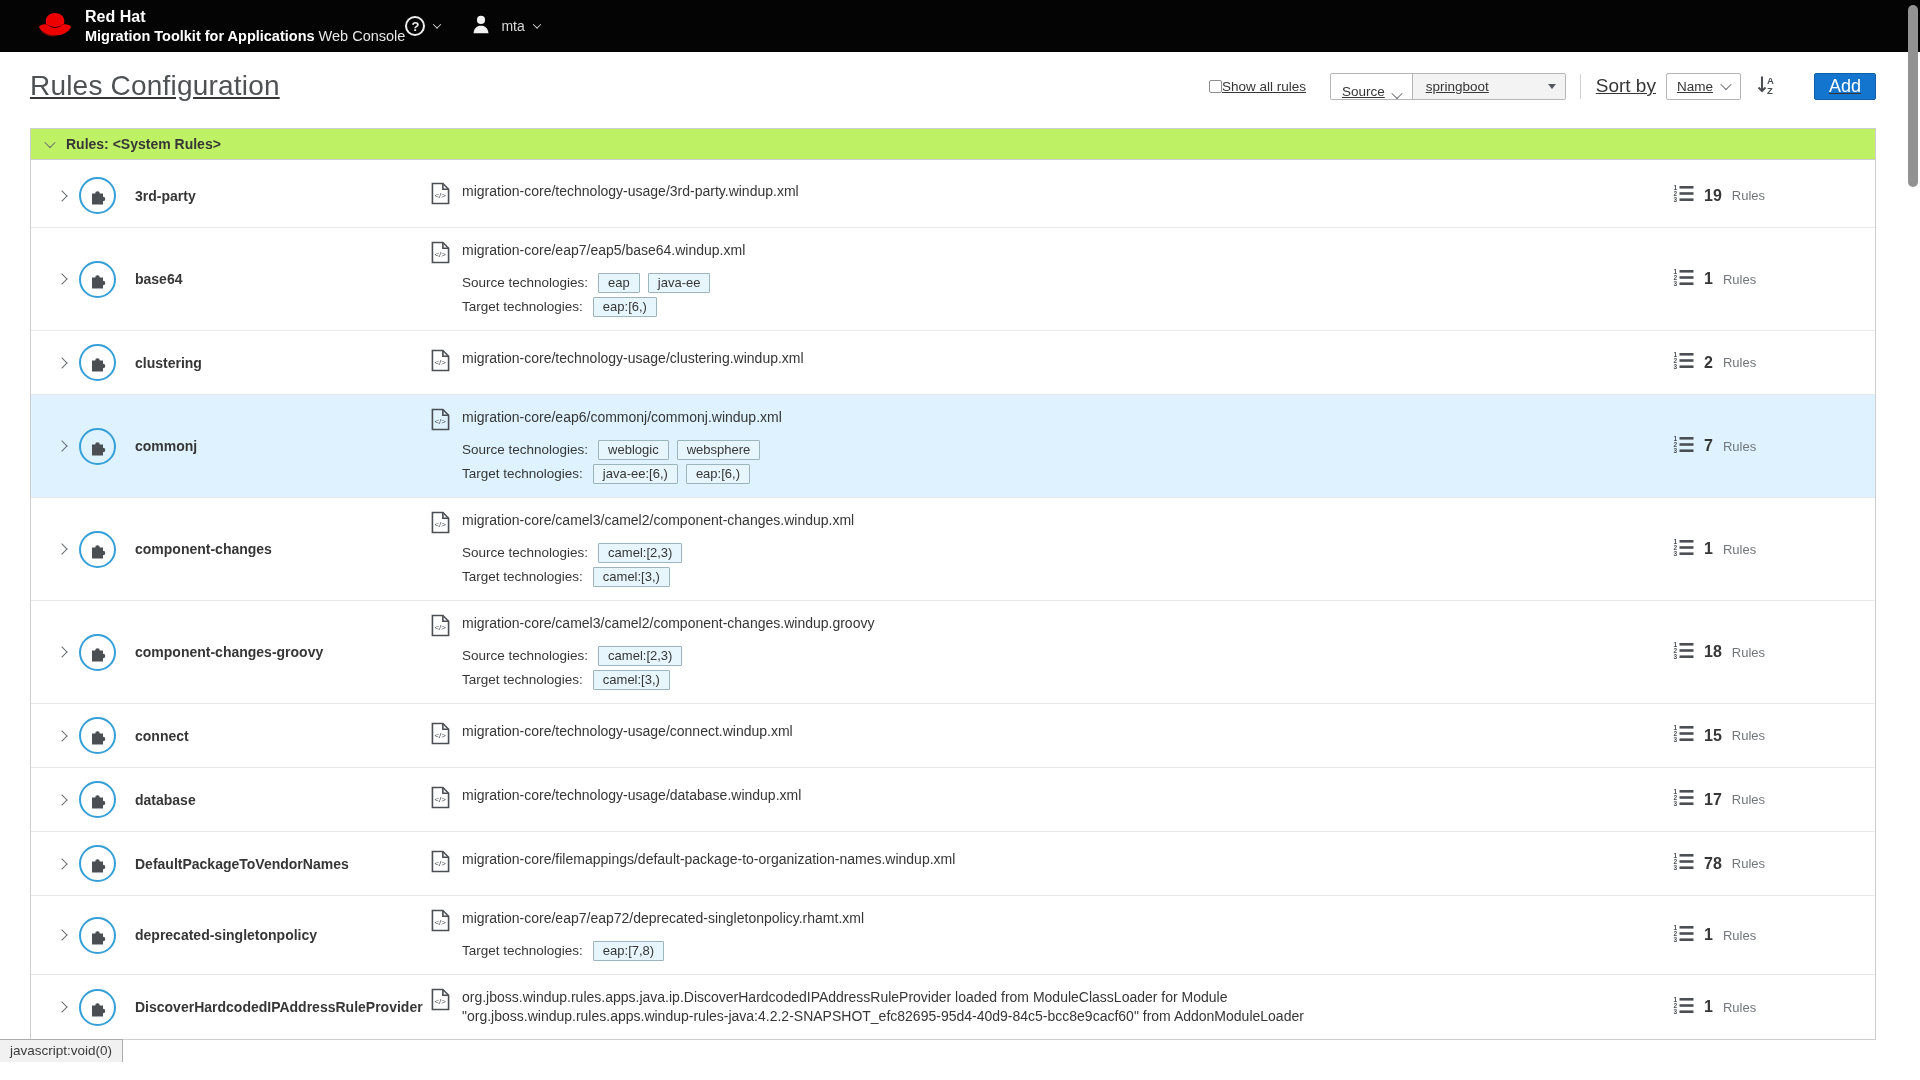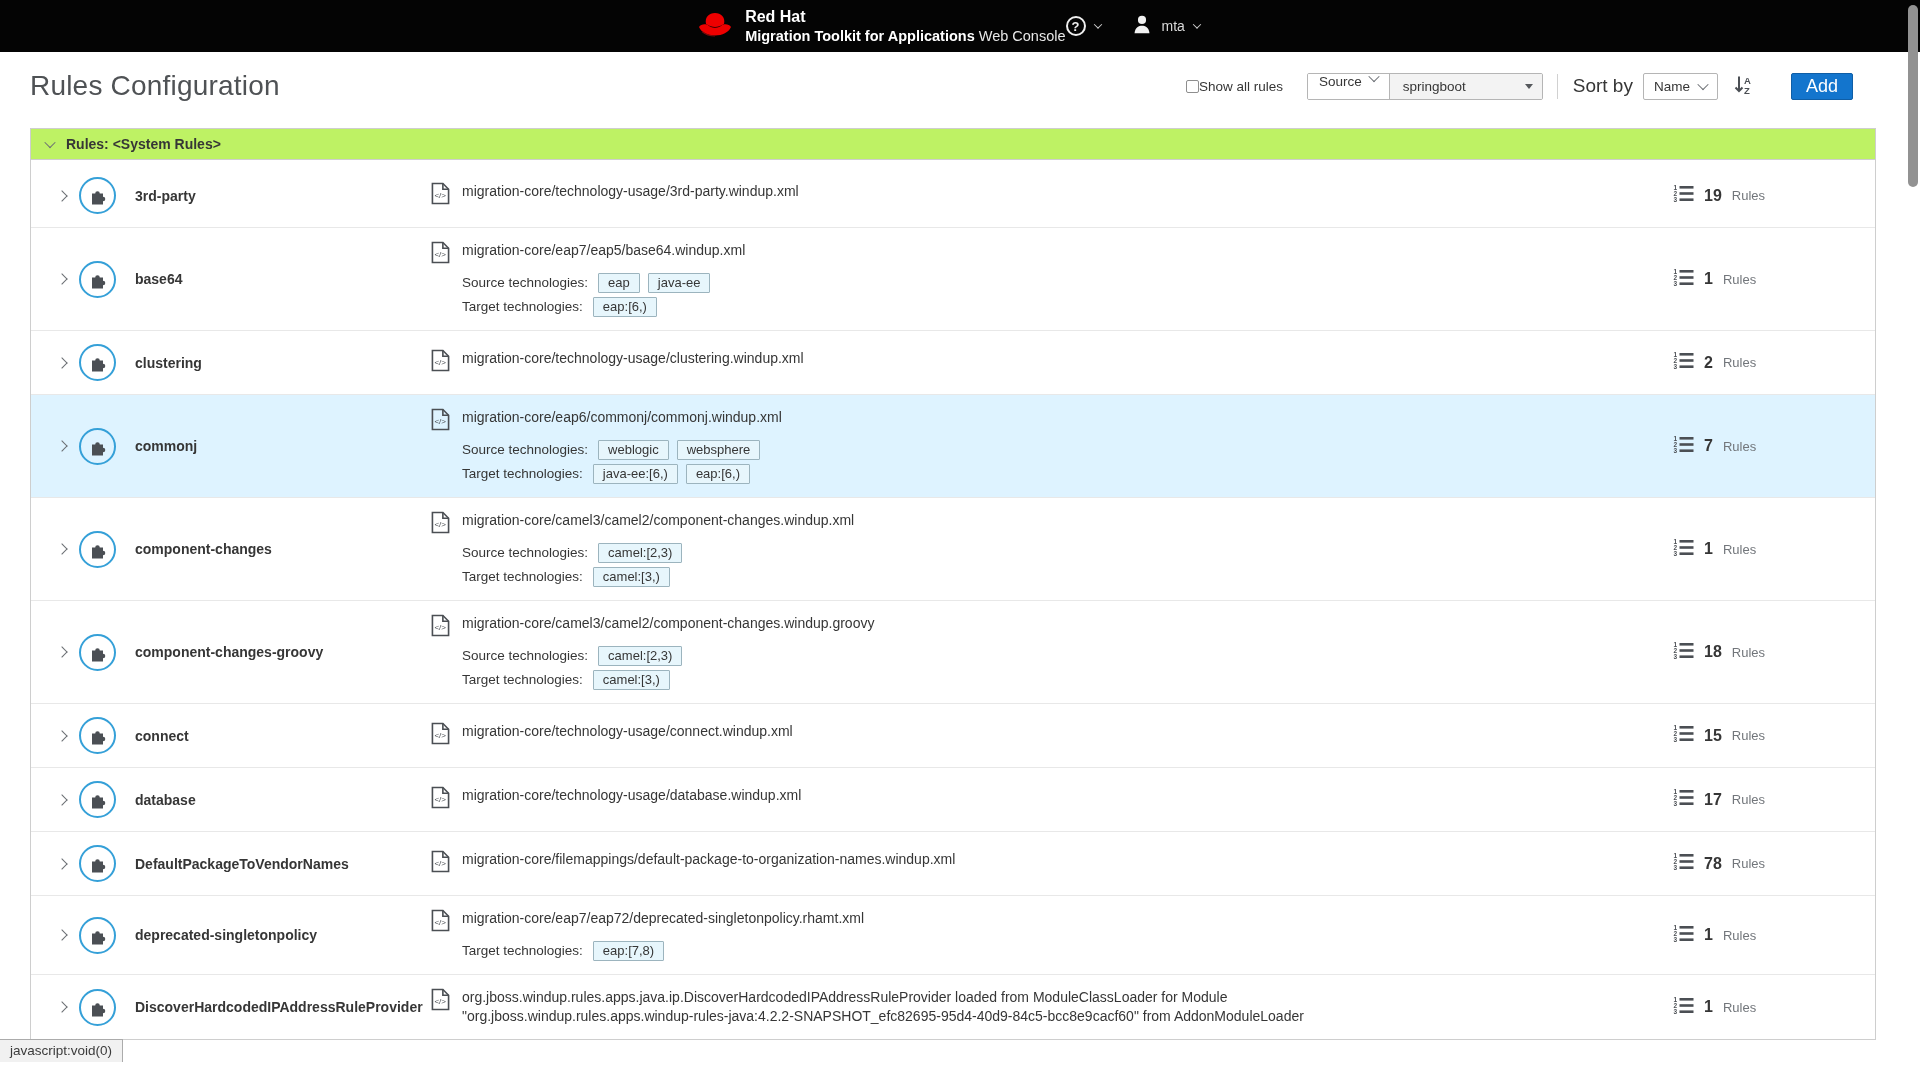--- a/index.html
+++ b/index.html
@@ -1,48 +1,48 @@
 <!DOCTYPE html>
 <html><head>
 <meta charset="utf-8">
 <style>
   * { margin:0; padding:0; box-sizing:border-box; }
   html,body { width:1920px; height:1080px; overflow:hidden; background:#fff;
     font-family:"Liberation Sans","DejaVu Sans",sans-serif; color:#363636; }
 
   
   .masthead { height:52px; background:#040404; display:flex; align-items:center;
-    justify-content:center; padding:8px 34px; }
+    justify-content:flex-start; padding:8px 34px; }
   .brand { display:flex; align-items:center; gap:9px; }
   .brand-text { display:flex; flex-direction:column; line-height:1.25; }
   .brand-line1 { color:#fff; font-weight:bold; font-size:16px; }
   .brand-line2 { color:#fff; font-size:14.5px; }
   .brand-line2 b { font-weight:bold; }
   .brand-line2 .light { font-weight:normal; color:#e8e8e8; }
   .mast-right { display:flex; align-items:center; gap:30px; padding-right:26px; }
   .mast-group { display:flex; align-items:center; gap:9px; cursor:pointer; }
   .help-circle { width:20px; height:20px; border:2px solid #efefef; border-radius:50%;
     display:grid; place-items:center; color:#efefef; font-size:13px; font-weight:bold; }
   .username { color:#d9d9d9; font-size:14px; }
   .chev { display:inline-block; width:8px; height:8px;
     border-right:1.6px solid #6a6e73; border-bottom:1.6px solid #6a6e73; }
   .chev.down  { transform:rotate(45deg) translate(-1px,-1px); }
   .chev.right { transform:rotate(-45deg); }
   .chev.light { border-color:#cfcfcf; width:6px; height:6px; }
 
   
-  .toolbar { display:flex; align-items:center; padding:18px 67px 20px 30px; }
+  .toolbar { display:flex; align-items:center; padding:18px 44px 20px 30px;text-decoration:underline; }
   .page-title { font-size:28px; font-weight:300; color:#4f5255; margin-right:auto; letter-spacing:.2px; }
   .controls { display:flex; align-items:center; }
   .chk-group { display:flex; align-items:center; gap:0; cursor:pointer; }
   .checkbox { width:13px; height:13px; background:#fff; border:1px solid #8e8e8e; border-radius:2px; }
   .chk-label { font-size:13.5px; color:#363636; }
   .filter-group { display:flex; height:27px; border:1px solid #b5b5b5; border-radius:2px;
     margin-left:24px; overflow:hidden; }
-  .filter-type { display:flex; align-items:flex-start; gap:8px; padding:0 11px; background:#fff;
+  .filter-type { display:flex; align-items:flex-end; gap:8px; padding:0 11px; background:#fff;
     border-right:1px solid #b5b5b5; font-size:13.5px; cursor:pointer; }
   .filter-value { display:flex; align-items:center; justify-content:space-between;
     width:152px; padding:0 9px 0 13px; background:#f3f3f3; font-size:13.5px; cursor:pointer; }
   .caret { width:0; height:0; border-left:4px solid transparent; border-right:4px solid transparent;
     border-top:5px solid #55585c; }
   .v-divider { width:1px; height:25px; background:#d1d1d1; margin:0 15px 0 14px; }
   .sortby-label { font-size:19px; margin-right:10px; }
   .sort-select { display:flex; align-items:center; gap:9px; height:27px; padding:0 10px;
     border:1px solid #b5b5b5; border-radius:2px; background:#fff; font-size:13.5px; cursor:pointer; }
   .sort-icon-btn { margin-left:15px; background:none; border:none; cursor:pointer; display:grid; place-items:center; }

